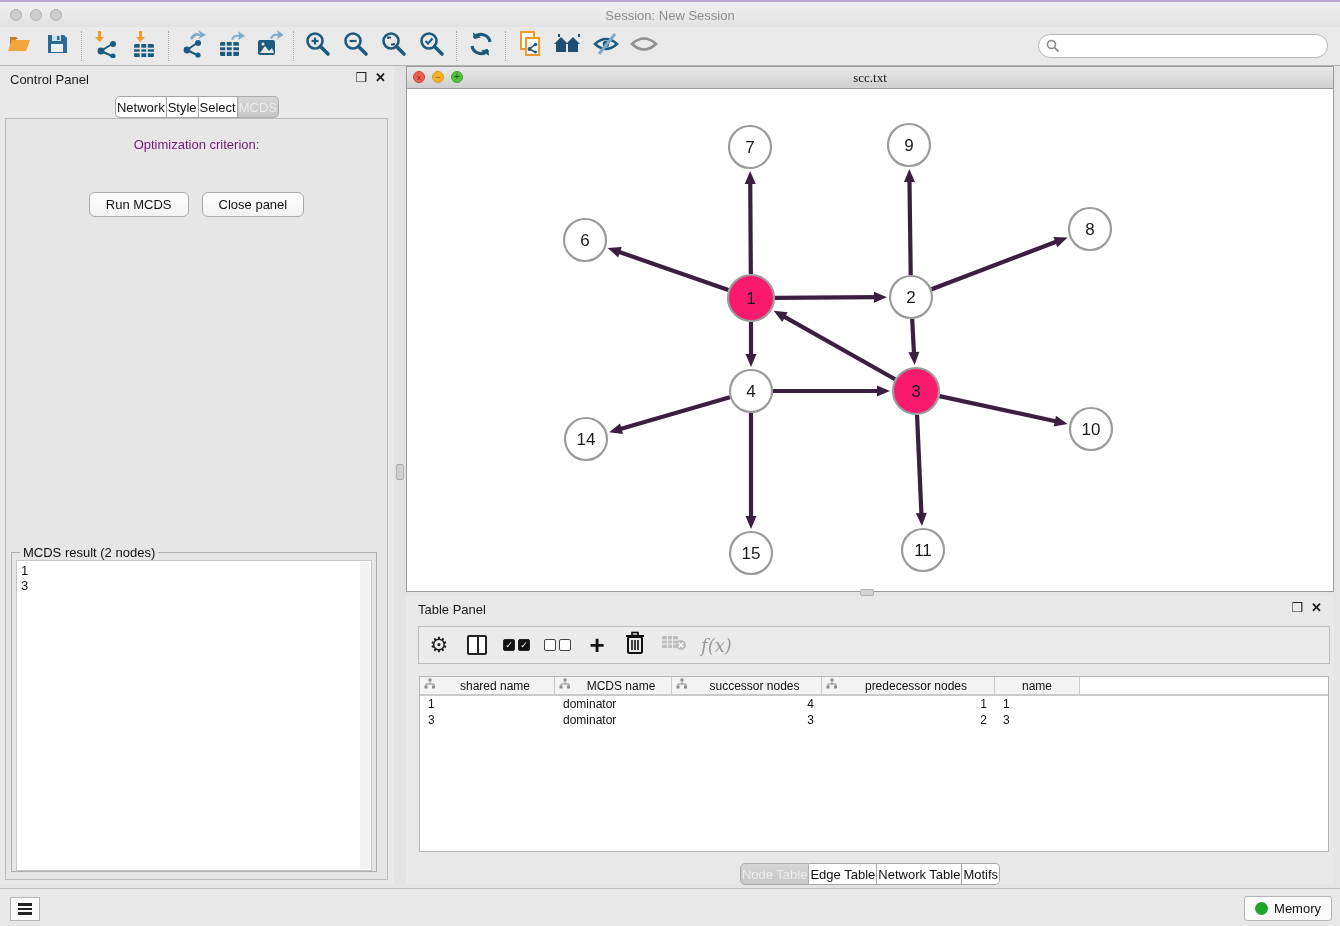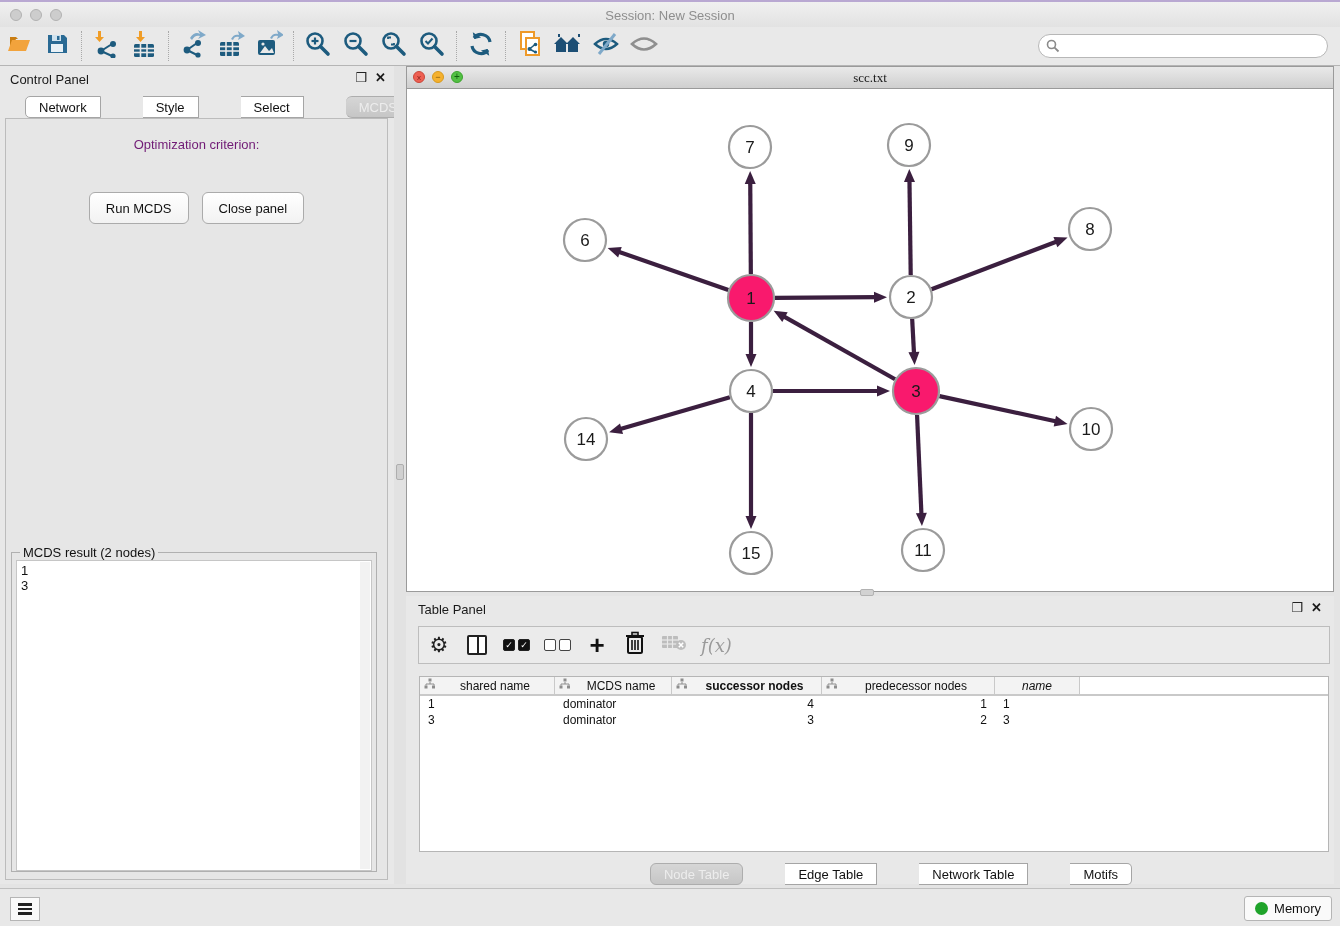--- a/index.html
+++ b/index.html
@@ -26,38 +26,38 @@
 
   
   .control-panel { position:absolute; left:0; top:66px; width:394px; height:818px; background:#e8e8e8; }
   .panel-head { position:relative; height:26px; }
   .panel-title { position:absolute; left:10px; top:6px; font-size:13px; color:#1a1a1a; }
   .panel-ctrls { position:absolute; right:8px; top:5px; display:flex; gap:8px; align-items:center; }
   .float-ic { font-size:13px; color:#222; line-height:14px; }
   .close-ic { font-size:13px; font-weight:bold; color:#1a1a1a; line-height:14px; }
 
   .tabrow { display:flex; justify-content:center; }
-  .tab { font-size:13px; padding:3px 13px; background:#fff; border:1px solid #a5a5a5; border-left-width:0;
-    color:#111; height:22px; line-height:15px; cursor:default;margin-left:42px; }
+  .tab { font-size:13px; padding:3px 1px; background:#fff; border:1px solid #a5a5a5; border-left-width:0;
+    color:#111; height:22px; line-height:15px; cursor:default; }
   .tab:first-child { border-left-width:1px; border-radius:5px 0 0 5px; }
   .tab:last-child { border-radius:0 5px 5px 0; }
-  .tab.active { background:linear-gradient(#d6d6d6,#c6c6c6); color:#ededed; border-color:#adadad;border-radius:6px; }
+  .tab.active { background:linear-gradient(#d6d6d6,#c6c6c6); color:#ededed; border-color:#adadad; }
 
   .cp-tabs { position:absolute; left:0; right:0; top:30px; }
   .cp-content { position:absolute; left:5px; right:6px; top:52px; bottom:4px;
     background:#e6e6e6; border:1px solid #bcbcbc; }
   .opt-label { text-align:center; margin-top:18px; font-size:13px; color:#701a75; }
   .dropdown { position:absolute; left:38px; right:38px; top:40px; height:23px; background:#fff;
     border:1px solid #ababab; border-radius:5px; font-size:13px; line-height:21px; padding-left:10px; color:#111; }
   .stepper { position:absolute; right:7px; top:4px; display:flex; flex-direction:column; gap:2px; }
   .stepper .up   { width:0; height:0; border-left:4px solid transparent; border-right:4px solid transparent; border-bottom:5px solid #555; }
   .stepper .down { width:0; height:0; border-left:4px solid transparent; border-right:4px solid transparent; border-top:5px solid #555; }
   .btnrow { position:absolute; left:0; right:0; top:73px; display:flex; justify-content:center; gap:13px; }
   .pushbtn { background:linear-gradient(#ffffff,#f2f2f2); border:1px solid #ababab; border-radius:6px;
-    font-size:13px; color:#111; padding:3px 16px; height:32px; line-height:15px; cursor:default; }
+    font-size:13px; color:#111; padding:3px 16px; height:25px; line-height:15px; cursor:default; }
 
   fieldset.resultbox { position:absolute; left:5px; right:10px; top:426px; bottom:7px;
     border:1px solid #b0b0b0; background:#e6e6e6; padding:0 4px 0 4px; }
   fieldset.resultbox legend { font-size:13px; color:#111; padding:0 3px; margin-left:4px; }
   .result-text { position:relative; width:100%; height:100%; background:#fff; border:1px solid #c6c6c6;
     font-size:13px; color:#111; padding:2px 4px; overflow:hidden; }
   .result-scroll { position:absolute; right:1px; top:1px; bottom:1px; width:10px; background:#f2f2f2; }
 
   .v-splitter { position:absolute; left:394px; top:66px; width:12px; height:818px; background:#e2e2e2; }
   .v-handle { position:absolute; left:2px; top:398px; width:8px; height:16px; background:#d0d0d0;
@@ -547,39 +547,39 @@
           </div>
           <div class="dt-hcell" style="width: 117px;">
             <span class="hicon"><svg width="12" height="12" viewBox="0 0 12 12">
                 <rect x="4.5" y="0.5" width="3" height="3" fill="#8d8d8d"></rect>
                 <rect x="0.5" y="7.5" width="3" height="3" fill="#8d8d8d"></rect>
                 <rect x="8" y="7.5" width="3" height="3" fill="#8d8d8d"></rect>
                 <path d="M6 4v2M2 7.5V6h8v1.5" fill="none" stroke="#8d8d8d"></path>
               </svg></span>
             <span class="hlabel">MCDS name</span>
           </div>
-          <div class="dt-hcell" style="width: 150px; font-weight: bold;">
+          <div class="dt-hcell" style="width: 150px;">
             <span class="hicon"><svg width="12" height="12" viewBox="0 0 12 12">
                 <rect x="4.5" y="0.5" width="3" height="3" fill="#8d8d8d"></rect>
                 <rect x="0.5" y="7.5" width="3" height="3" fill="#8d8d8d"></rect>
                 <rect x="8" y="7.5" width="3" height="3" fill="#8d8d8d"></rect>
                 <path d="M6 4v2M2 7.5V6h8v1.5" fill="none" stroke="#8d8d8d"></path>
               </svg></span>
             <span class="hlabel">successor nodes</span>
           </div>
           <div class="dt-hcell" style="width: 173px;">
             <span class="hicon"><svg width="12" height="12" viewBox="0 0 12 12">
                 <rect x="4.5" y="0.5" width="3" height="3" fill="#8d8d8d"></rect>
                 <rect x="0.5" y="7.5" width="3" height="3" fill="#8d8d8d"></rect>
                 <rect x="8" y="7.5" width="3" height="3" fill="#8d8d8d"></rect>
                 <path d="M6 4v2M2 7.5V6h8v1.5" fill="none" stroke="#8d8d8d"></path>
               </svg></span>
             <span class="hlabel">predecessor nodes</span>
           </div>
-          <div class="dt-hcell" style="width: 85px; font-style: italic;">
+          <div class="dt-hcell" style="width: 85px;">
             <span class="hlabel">name</span>
           </div>
         </div>
       <div>
           <div class="dt-row">
             <div class="dt-cell" style="width: 135px; text-align: left; padding: 0px 0px 0px 8px;">1</div>
             <div class="dt-cell" style="width: 117px; text-align: left; padding: 0px 0px 0px 8px;">dominator</div>
             <div class="dt-cell" style="width: 150px; text-align: right; padding: 0px 8px 0px 0px;">4</div>
             <div class="dt-cell" style="width: 173px; text-align: right; padding: 0px 8px 0px 0px;">1</div>
             <div class="dt-cell" style="width: 85px; text-align: left; padding: 0px 0px 0px 8px;">1</div>

